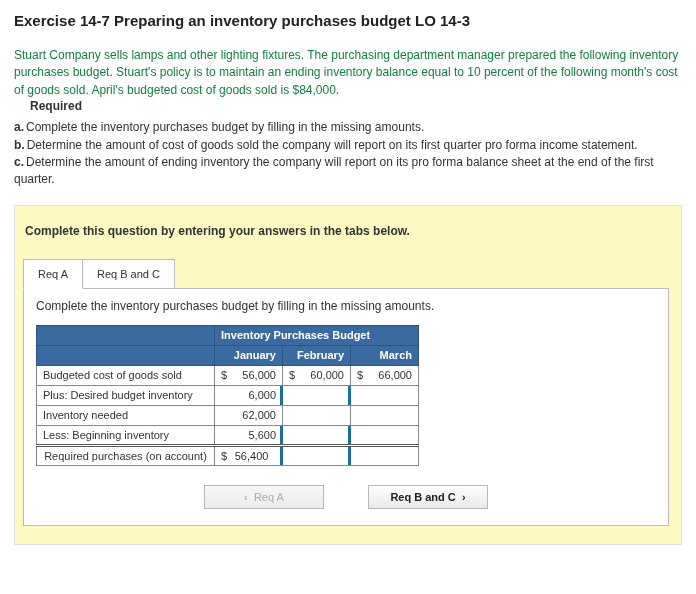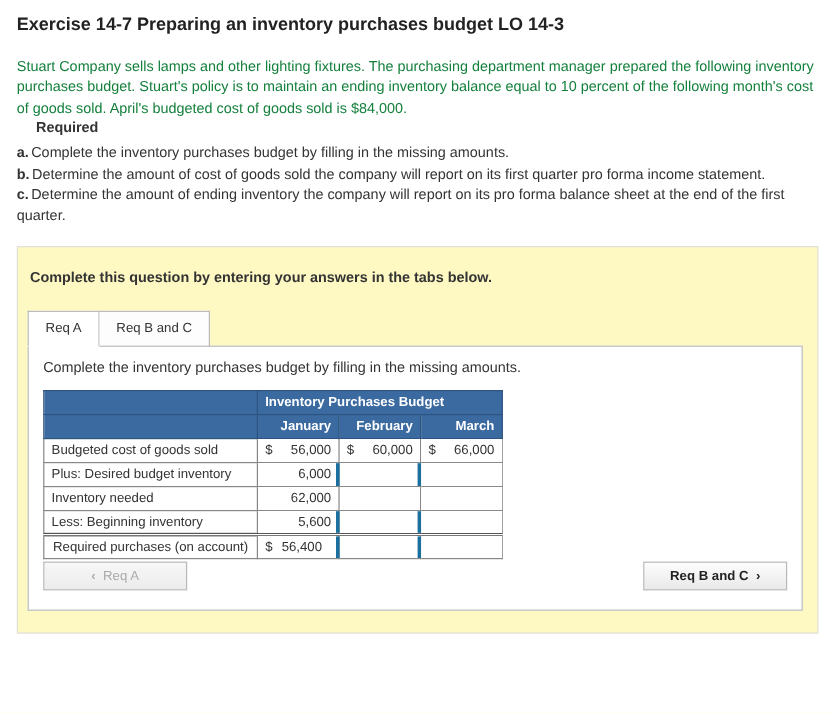--- a/index.html
+++ b/index.html
@@ -87,21 +87,21 @@
     width: 178px;
   }
   .ipb .cell { text-align: right; background: #fff; min-width: 68px; position: relative; }
   .ipb .cur { float: left; }
   .ipb .input-cell { background: #fff; }
   .ipb .tick {
     position: absolute; right: -1px; top: 0; bottom: 0;
     width: 3px; background: #1a6f9e;
   }
   .ipb .dbl-top td { border-top: 3px double #555; text-align: center; }
-  .btn-row { display: flex; justify-content: space-between; gap: 44px; margin-top: 2px; }
+  .btn-row { display: flex; justify-content: center; gap: 44px; margin-top: 19px; }
   .nav-btn {
     border: 1px solid #b8b8b8;
     background: linear-gradient(#fdfdfd,#e9e9e9);
     font-size: 11px;
     padding: 5px 16px;
     min-width: 120px;
     text-align: center;
     cursor: pointer;
   }
   .nav-btn.prev { color: #aaa; background: linear-gradient(#f7f7f7,#ececec); }

